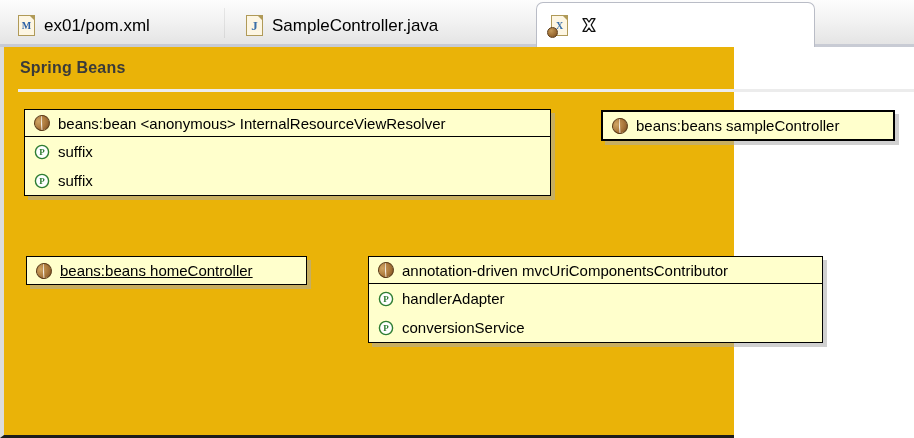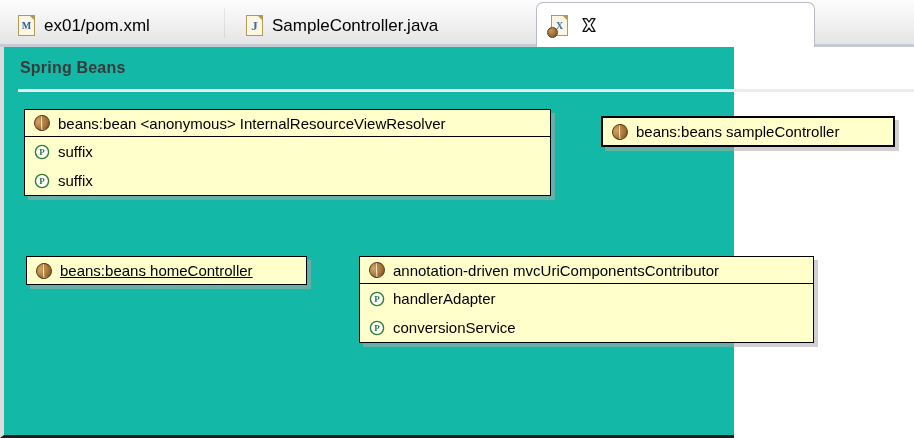--- a/index.html
+++ b/index.html
@@ -114,21 +114,21 @@
     width: 16px; height: 16px;
     flex: 0 0 auto;
     margin-left: 4px;
   }
 
   
   .panel {
     position: absolute;
     left: 0; top: 47px;
     width: 734px; height: 391px;
-    background: #14b8a6;
+    background: #eab308;
     box-sizing: border-box;
     border-left: 4px solid #dcdcdc;
     border-bottom: 3px solid #1c1c1c;
   }
   .panel-title {
     position: absolute;
     left: 16px; top: 12px;
     font-size: 16px;
     font-weight: bold;
     color: #3a3a3a;
@@ -258,35 +258,35 @@
         <span class="prop-icon">
           <svg viewBox="0 0 16 16" width="16" height="16" aria-hidden="true">
             <circle cx="8" cy="8" r="6.6" fill="#ffffff" stroke="#2e7d32" stroke-width="1.4"></circle>
             <text x="8" y="11.4" font-size="9" font-family="Liberation Serif, serif" font-weight="bold" fill="#2e7d32" text-anchor="middle">P</text>
           </svg>
         </span>
         <span>suffix</span>
       </div>
     </div>
 
-    <div class="bean-box thick" style="left:597px; top:69px; width:294px;">
+    <div class="bean-box thick" style="left:597px; top:63px; width:294px;">
       <div class="bean-header">
         <span class="bean-icon"></span>
         <span>beans:beans sampleController</span>
       </div>
     </div>
 
     <div class="bean-box" style="left:22px; top:209px; width:281px;text-decoration:underline;">
       <div class="bean-header">
         <span class="bean-icon"></span>
         <span>beans:beans homeController</span>
       </div>
     </div>
 
-    <div class="bean-box has-props" style="left:355px; top:209px; width:455px;">
+    <div class="bean-box has-props" style="left:364px; top:209px; width:455px;">
       <div class="bean-header">
         <span class="bean-icon"></span>
         <span>annotation-driven mvcUriComponentsContributor</span>
       </div>
       <div class="bean-prop">
         <span class="prop-icon">
           <svg viewBox="0 0 16 16" width="16" height="16" aria-hidden="true">
             <circle cx="8" cy="8" r="6.6" fill="#ffffff" stroke="#2e7d32" stroke-width="1.4"></circle>
             <text x="8" y="11.4" font-size="9" font-family="Liberation Serif, serif" font-weight="bold" fill="#2e7d32" text-anchor="middle">P</text>
           </svg>

